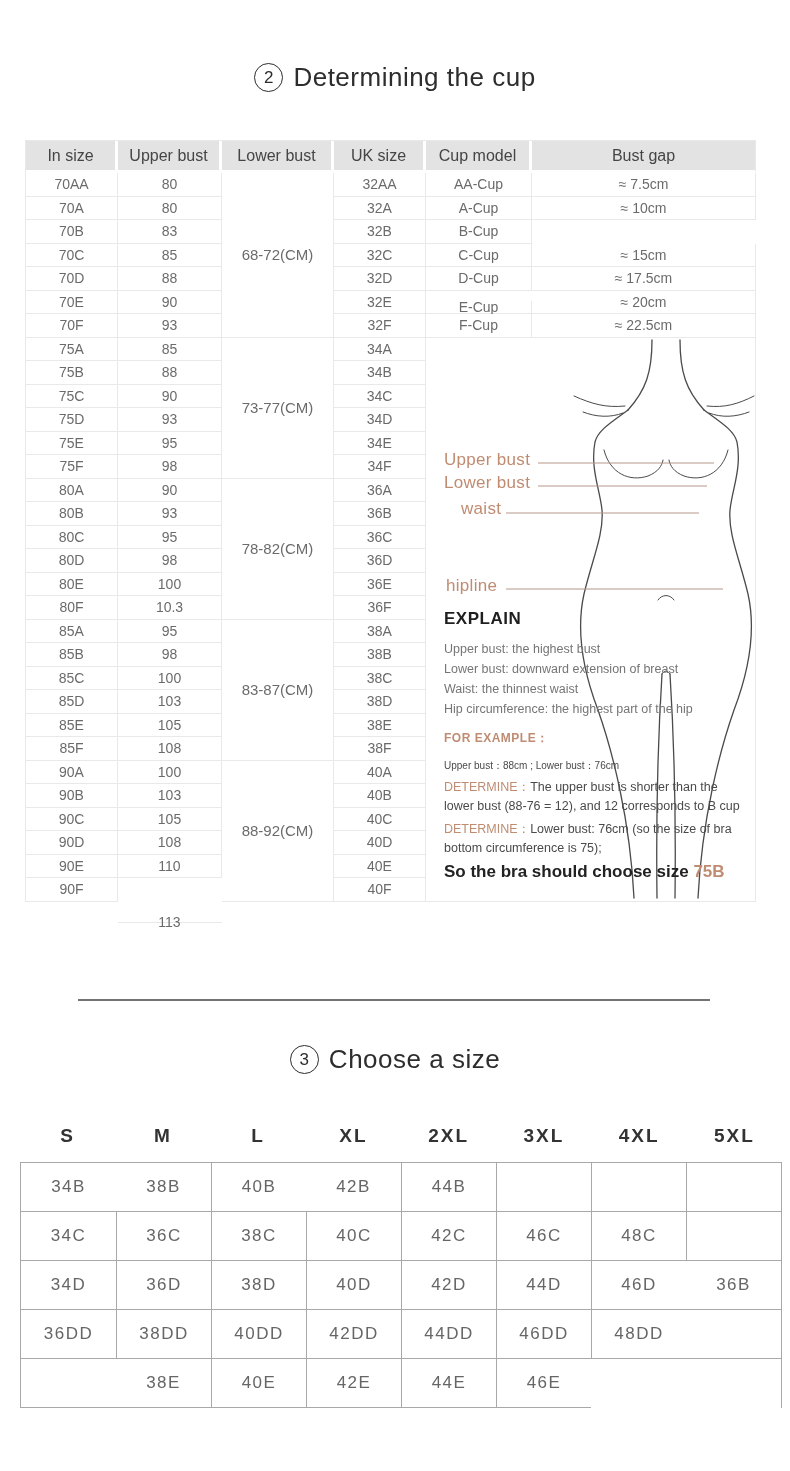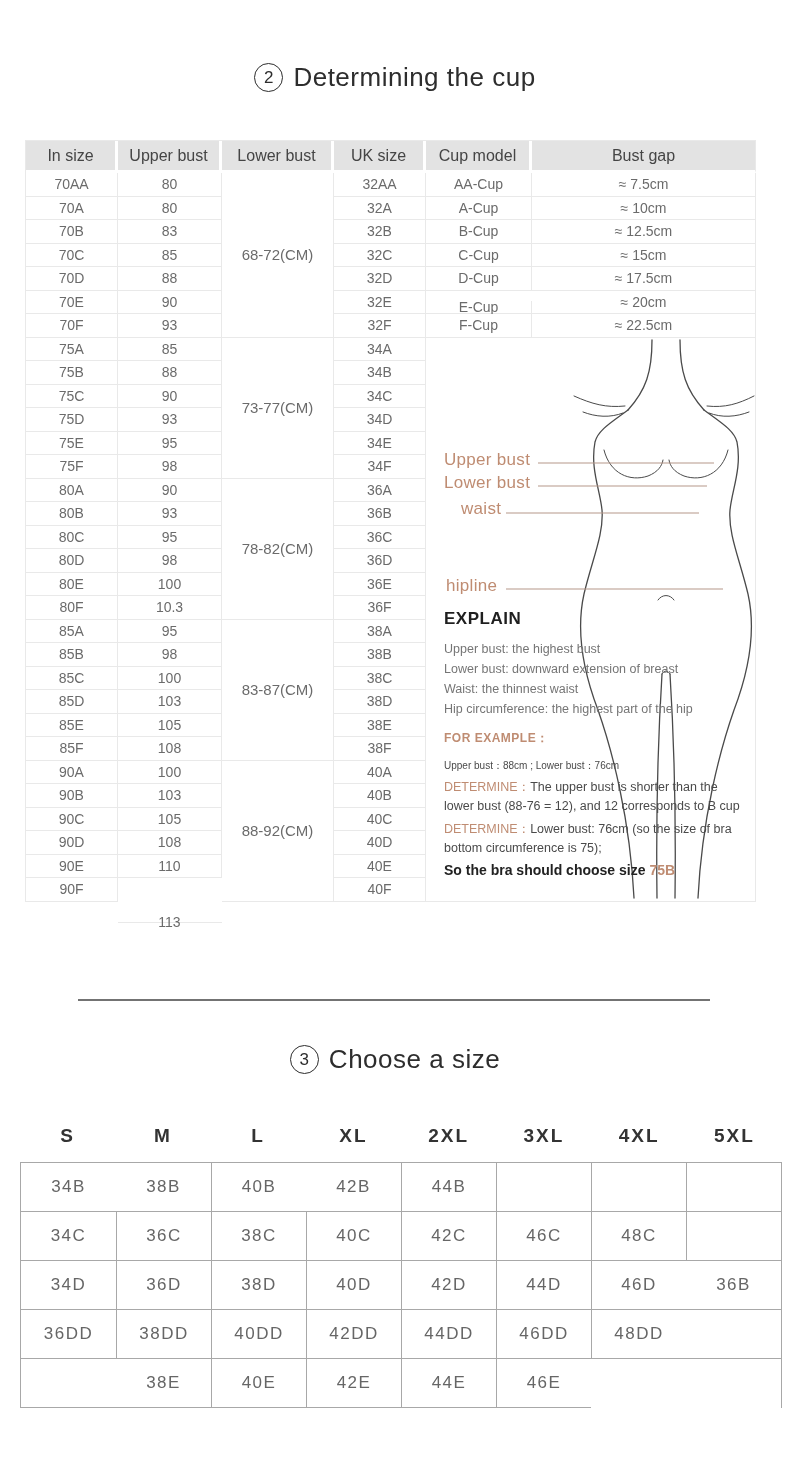--- a/index.html
+++ b/index.html
@@ -55,21 +55,21 @@
   #lbl-lower{left:18px;top:135px;}
   #lbl-waist{left:35px;top:161px;}
   #lbl-hip{left:20px;top:238px;}
   .explain-box{position:absolute;left:18px;top:271px;width:300px;}
   .explain-title{font-size:17px;color:#1f1f1f;font-weight:600;letter-spacing:.5px;margin:0 0 10px 0;}
   .eline{font-size:12.5px;color:#757575;line-height:20px;}
   .for-example{font-size:12px;color:#bf8c72;font-weight:700;letter-spacing:.5px;margin:11px 0 9px 0;}
   .ex-intro{font-size:10px;color:#4a4a4a;line-height:19px;margin-bottom:3px;}
   .ex-det{font-size:12.5px;color:#4a4a4a;line-height:19px;margin:0 0 4px 0;}
   .det-label{color:#bf8c72;}
-  .conclusion{font-size:14px;color:#222;font-weight:700;margin-top:0;}
+  .conclusion{font-size:17px;color:#222;font-weight:700;margin-top:0;}
   .conclusion .accent{color:#bf8c72;}
 
   
   .divider{position:absolute;left:78px;top:999px;width:632px;height:2px;background:#737373;}
 
   
   .choose-header{
     position:absolute;left:20px;top:1118px;width:762px;height:36px;
     display:grid;grid-template-columns:repeat(8,1fr);
   }
@@ -159,21 +159,20 @@
     <div class="cell" style="grid-area: 2 / 6;">≈ 7.5cm</div>
     <div class="cell" style="grid-area: 3 / 1;">70A</div>
     <div class="cell" style="grid-area: 3 / 2;">80</div>
     <div class="cell" style="grid-area: 3 / 4;">32A</div>
     <div class="cell" style="grid-area: 3 / 5;">A-Cup</div>
     <div class="cell" style="grid-area: 3 / 6;">≈ 10cm</div>
     <div class="cell" style="grid-area: 4 / 1;">70B</div>
     <div class="cell" style="grid-area: 4 / 2;">83</div>
     <div class="cell" style="grid-area: 4 / 4;">32B</div>
     <div class="cell" style="grid-area: 4 / 5;">B-Cup</div>
-    <div class="cell" style="grid-area: 4 / 6;">≈ 12.5cm</div>
     <div class="cell" style="grid-area: 5 / 1;">70C</div>
     <div class="cell" style="grid-area: 5 / 2;">85</div>
     <div class="cell" style="grid-area: 5 / 4;">32C</div>
     <div class="cell" style="grid-area: 5 / 5;">C-Cup</div>
     <div class="cell" style="grid-area: 5 / 6;">≈ 15cm</div>
     <div class="cell" style="grid-area: 6 / 1;">70D</div>
     <div class="cell" style="grid-area: 6 / 2;">88</div>
     <div class="cell" style="grid-area: 6 / 4;">32D</div>
     <div class="cell" style="grid-area: 6 / 5;">D-Cup</div>
     <div class="cell" style="grid-area: 6 / 6;">≈ 17.5cm</div>

